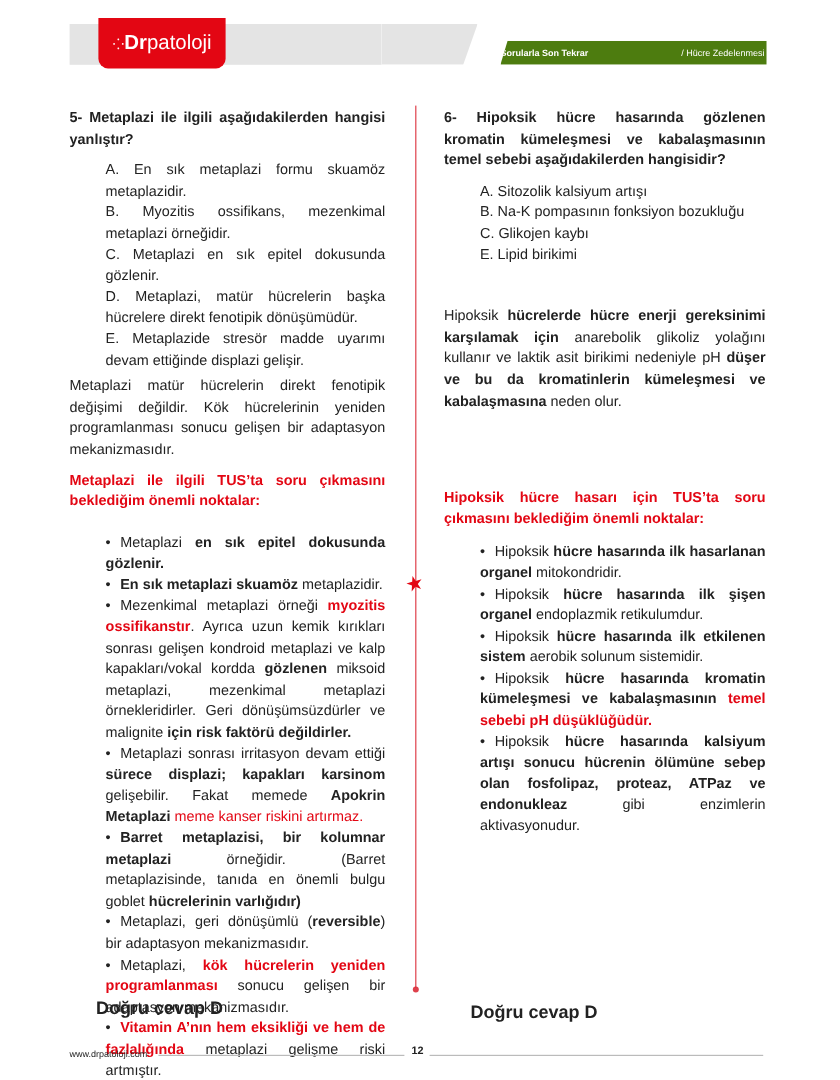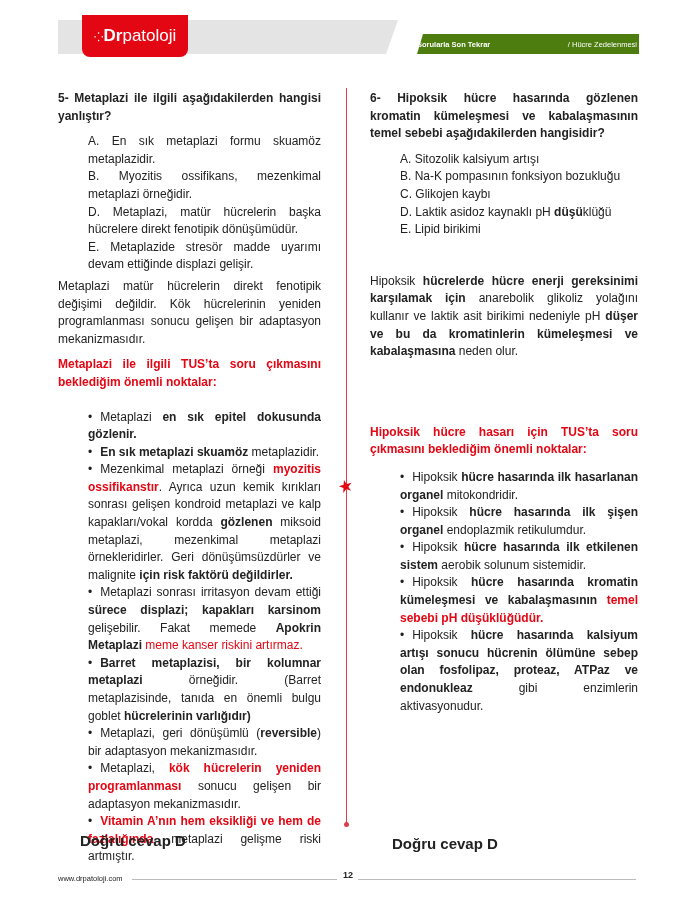--- a/index.html
+++ b/index.html
@@ -49,20 +49,21 @@
 
 <div class="vline"></div>
 <div class="vline dot"></div>
 <div class="star">★</div>
 
 <div class="col left">
   <p class="q">5- Metaplazi ile ilgili aşağıdakilerden hangisi yanlıştır?</p>
   <div class="opts">
     <p class="opt">A.  En sık metaplazi formu skuamöz metaplazidir.</p>
     <p class="opt">B.  Myozitis ossifikans, mezenkimal metaplazi örneğidir.</p>
+    <p class="opt">C.  Metaplazi en sık epitel dokusunda gözlenir.</p>
     <p class="opt">D. Metaplazi, matür hücrelerin başka hücrelere direkt fenotipik dönüşümüdür.</p>
     <p class="opt">E.  Metaplazide stresör madde uyarımı devam ettiğinde displazi gelişir.</p>
   </div>
   <p style="margin-top:4px">Metaplazi matür hücrelerin direkt fenotipik değişimi değildir. Kök hücrelerinin yeniden programlanması sonucu gelişen bir adaptasyon mekanizmasıdır.</p>
   <p class="red b" style="margin-top:8px">Metaplazi ile ilgili TUS’ta soru çıkmasını beklediğim önemli noktalar:</p>
   <div class="bul" style="margin-top:17px">
     <p class="li"><span>Metaplazi </span><span class="b">en sık epitel dokusunda gözlenir.</span></p>
     <p class="li"><span class="b">En sık metaplazi skuamöz</span><span> metaplazidir.</span></p>
     <p class="li"><span>Mezenkimal metaplazi örneği </span><span class="red b">myozitis ossifikanstır</span><span>. Ayrıca uzun kemik kırıkları sonrası gelişen kondroid metaplazi ve kalp kapakları/vokal kordda </span><span class="b">gözlenen</span><span> miksoid metaplazi, mezenkimal metaplazi örnekleridirler. Geri dönüşümsüzdürler ve malignite </span><span class="b">için risk faktörü değildirler.</span></p>
     <p class="li"><span>Metaplazi sonrası irritasyon devam ettiği </span><span class="b">sürece displazi; kapakları karsinom</span><span> gelişebilir.  Fakat memede </span><span class="b">Apokrin Metaplazi</span><span class="red"> meme kanser riskini artırmaz.</span></p>
@@ -73,21 +74,20 @@
   </div>
 </div>
 <div class="answer" style="left:80px;top:832px">Doğru cevap D</div>
 
 <div class="col right">
   <p class="q">6- Hipoksik hücre hasarında gözlenen kromatin kümeleşmesi ve kabalaşmasının temel sebebi aşağıdakilerden hangisidir?</p>
   <div class="opts">
     <p class="opt">A.  Sitozolik kalsiyum artışı</p>
     <p class="opt">B.  Na-K pompasının fonksiyon bozukluğu</p>
     <p class="opt">C.  Glikojen kaybı</p>
-    <p class="opt"><span>D.  Laktik asidoz kaynaklı pH </span><span class="b">düşü</span><span>klüğü</span></p>
     <p class="opt">E.  Lipid birikimi</p>
   </div>
   <p style="margin-top:34px"><span>Hipoksik </span><span class="b">hücrelerde hücre enerji gereksinimi karşılamak için</span><span> anarebolik glikoliz yolağını kullanır ve laktik asit birikimi nedeniyle pH </span><span class="b">düşer ve bu da kromatinlerin kümeleşmesi ve kabalaşmasına</span><span> neden olur.</span></p>
   <p class="red b" style="margin-top:63px">Hipoksik hücre hasarı için TUS’ta soru çıkmasını beklediğim önemli noktalar:</p>
   <div class="bul" style="margin-top:10px">
     <p class="li"><span>Hipoksik </span><span class="b">hücre hasarında ilk hasarlanan organel</span><span> mitokondridir.</span></p>
     <p class="li"><span>Hipoksik </span><span class="b">hücre hasarında ilk şişen organel</span><span> endoplazmik retikulumdur.</span></p>
     <p class="li"><span>Hipoksik </span><span class="b">hücre hasarında ilk etkilenen sistem</span><span> aerobik solunum sistemidir.</span></p>
     <p class="li"><span>Hipoksik </span><span class="b">hücre hasarında kromatin kümeleşmesi ve kabalaşmasının </span><span class="red b">temel sebebi pH düşüklüğüdür.</span></p>
     <p class="li"><span>Hipoksik </span><span class="b">hücre hasarında</span><span> </span><span class="b">kalsiyum artışı sonucu hücrenin ölümüne sebep olan fosfolipaz, proteaz, ATPaz ve endonukleaz</span><span> gibi enzimlerin aktivasyonudur.</span></p>

